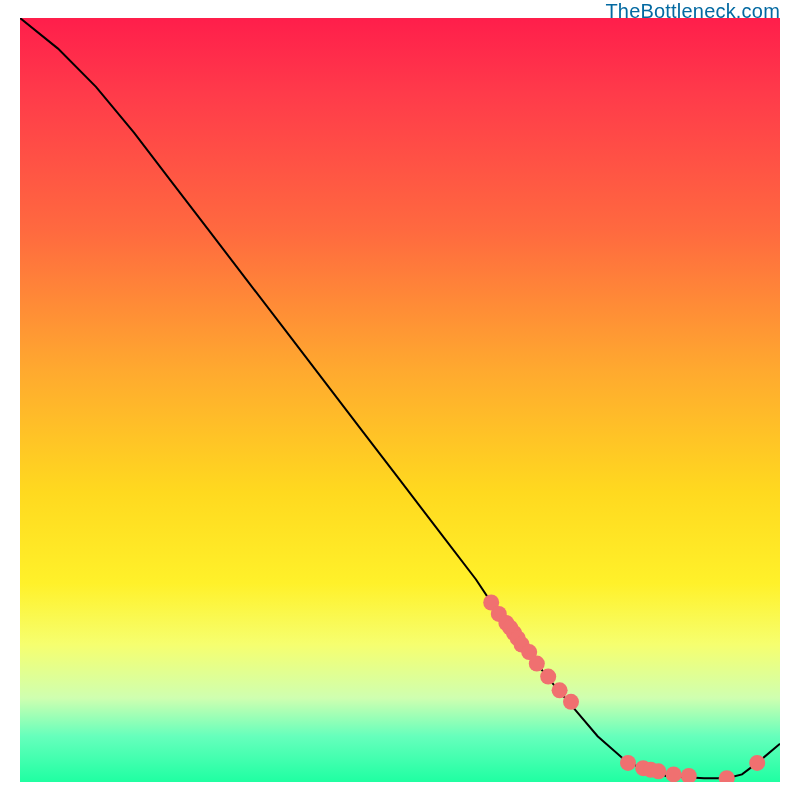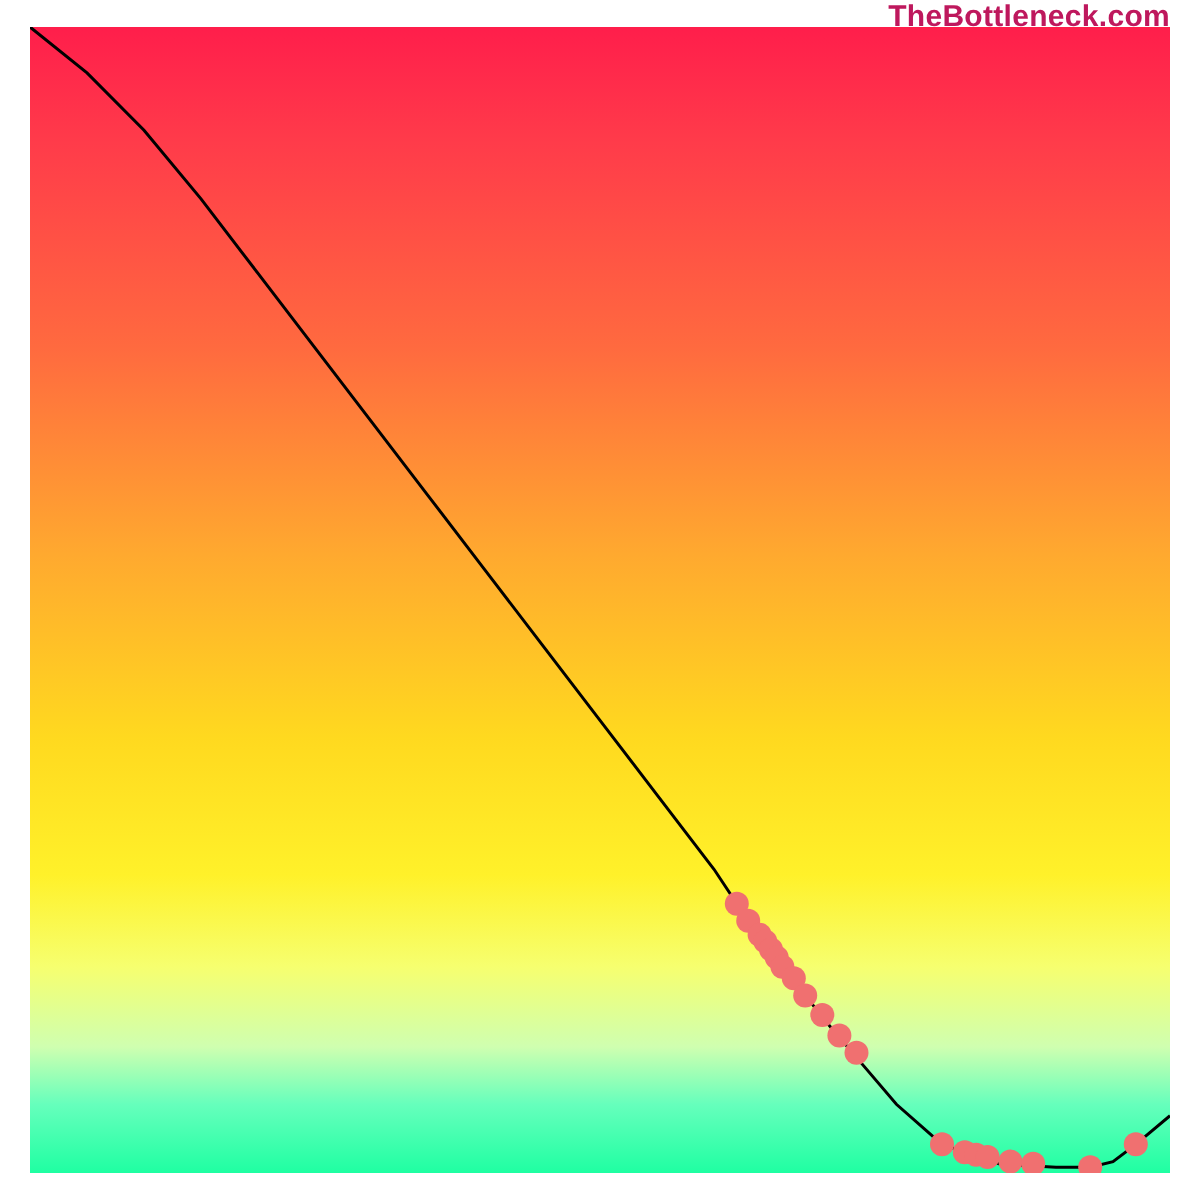--- a/index.html
+++ b/index.html
@@ -48,22 +48,22 @@
     left: 0; top: 0;
     width: 760px;
     height: 764px;
     display: block;
   }
   .watermark {
     position: absolute;
     top: 0px;
     right: 20px;
     font-size: 20px;
-    color: #be185d;
-    font-weight: 700;
+    color: #0369a1;
+    font-weight: 400;
     letter-spacing: 0.2px;
   }
 </style>
 </head>
 <body>
 
 <div class="chart-wrap">
 
   <div class="plot-area">
     <div class="gradient-bg"></div>

